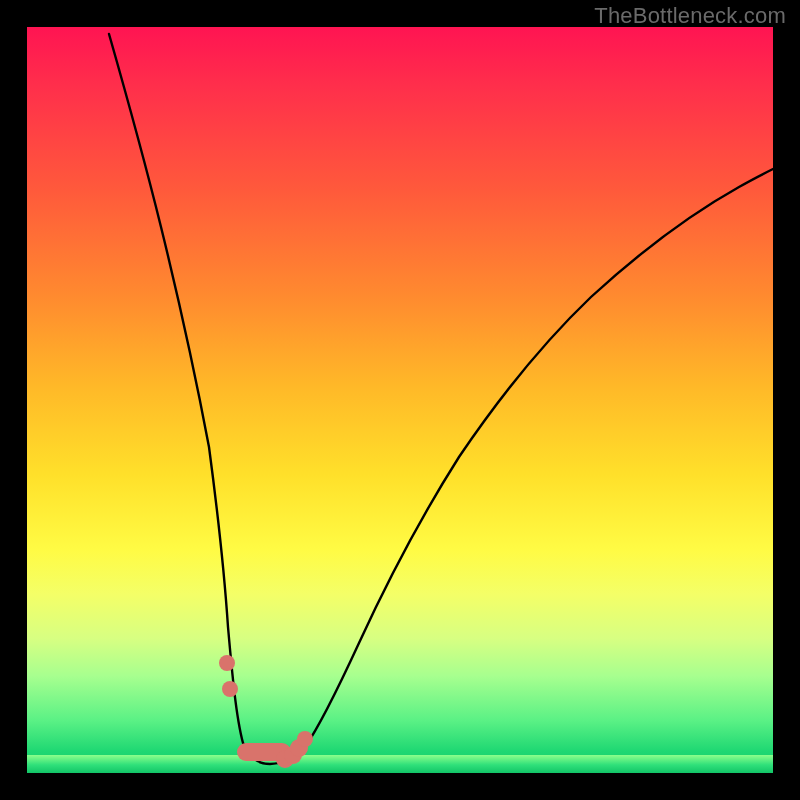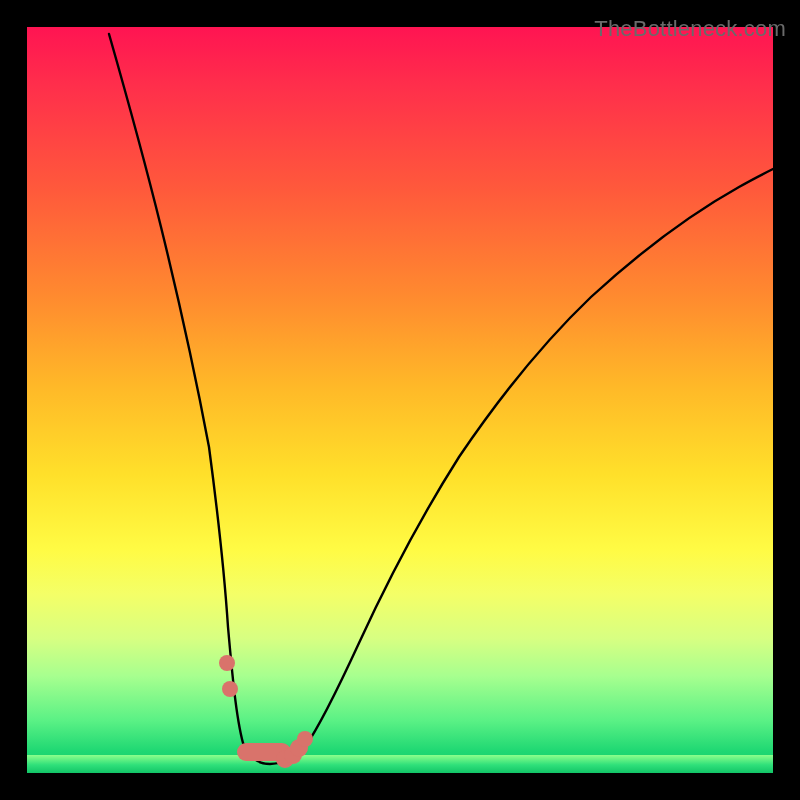--- a/index.html
+++ b/index.html
@@ -60,21 +60,21 @@
   svg.curves {
     position: absolute;
     left: 27px;
     top: 27px;
     width: 746px;
     height: 746px;
     overflow: visible;
   }
   .watermark {
     position: absolute;
-    top: 16px;
+    top: 3px;
     right: 14px;
     color: #6a6a6a;
     font-size: 22px;
     letter-spacing: 0.2px;
     font-weight: 400;
     user-select: none;
     text-align: right;
   }
 </style>
 </head>

